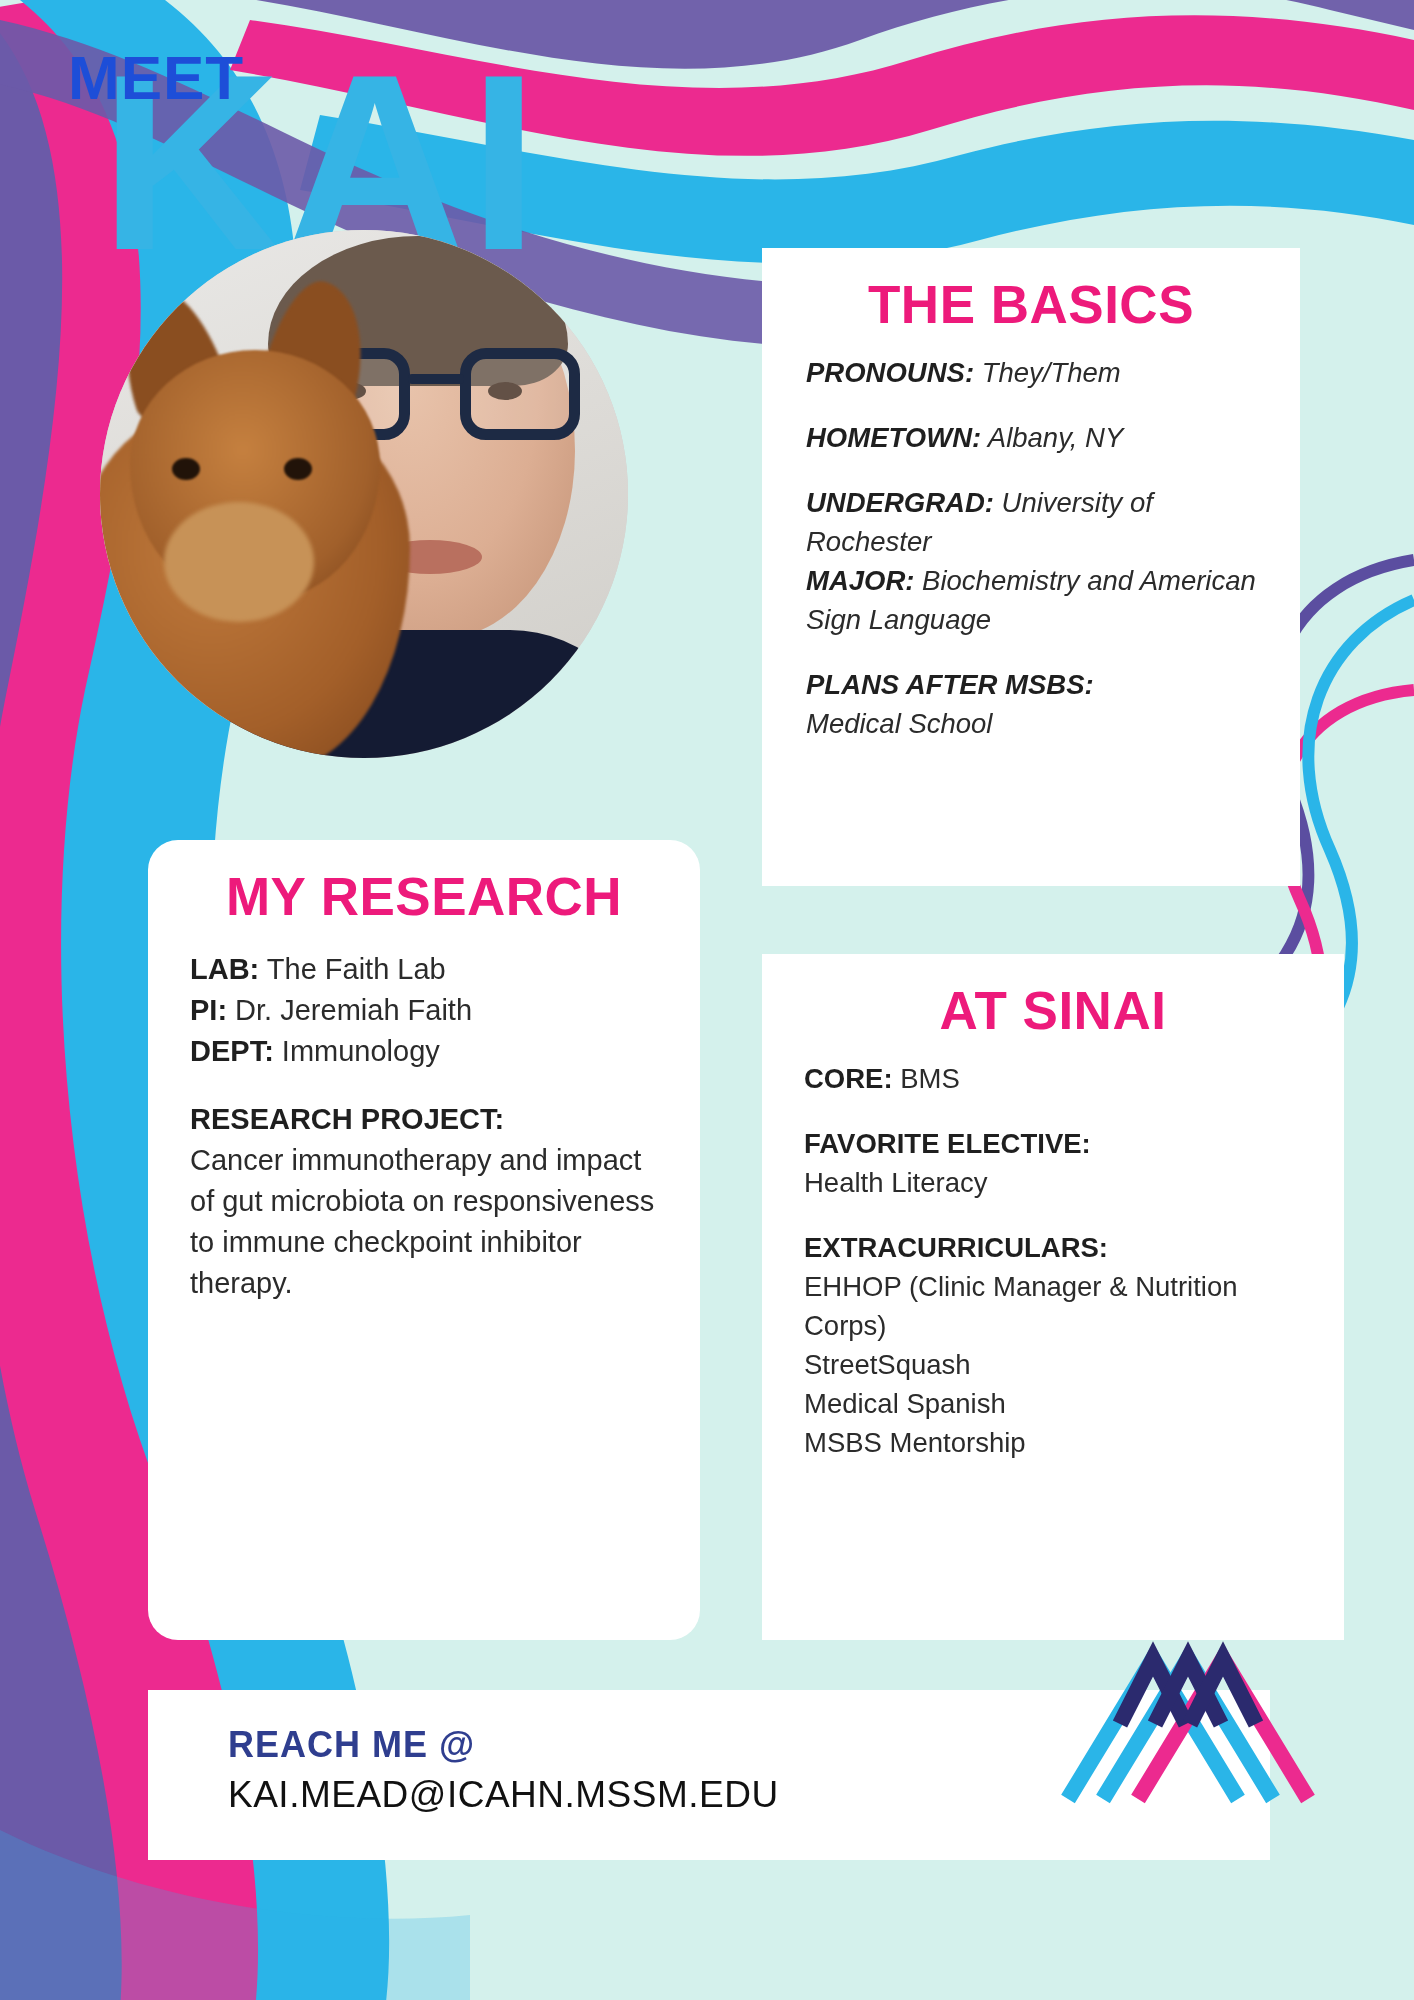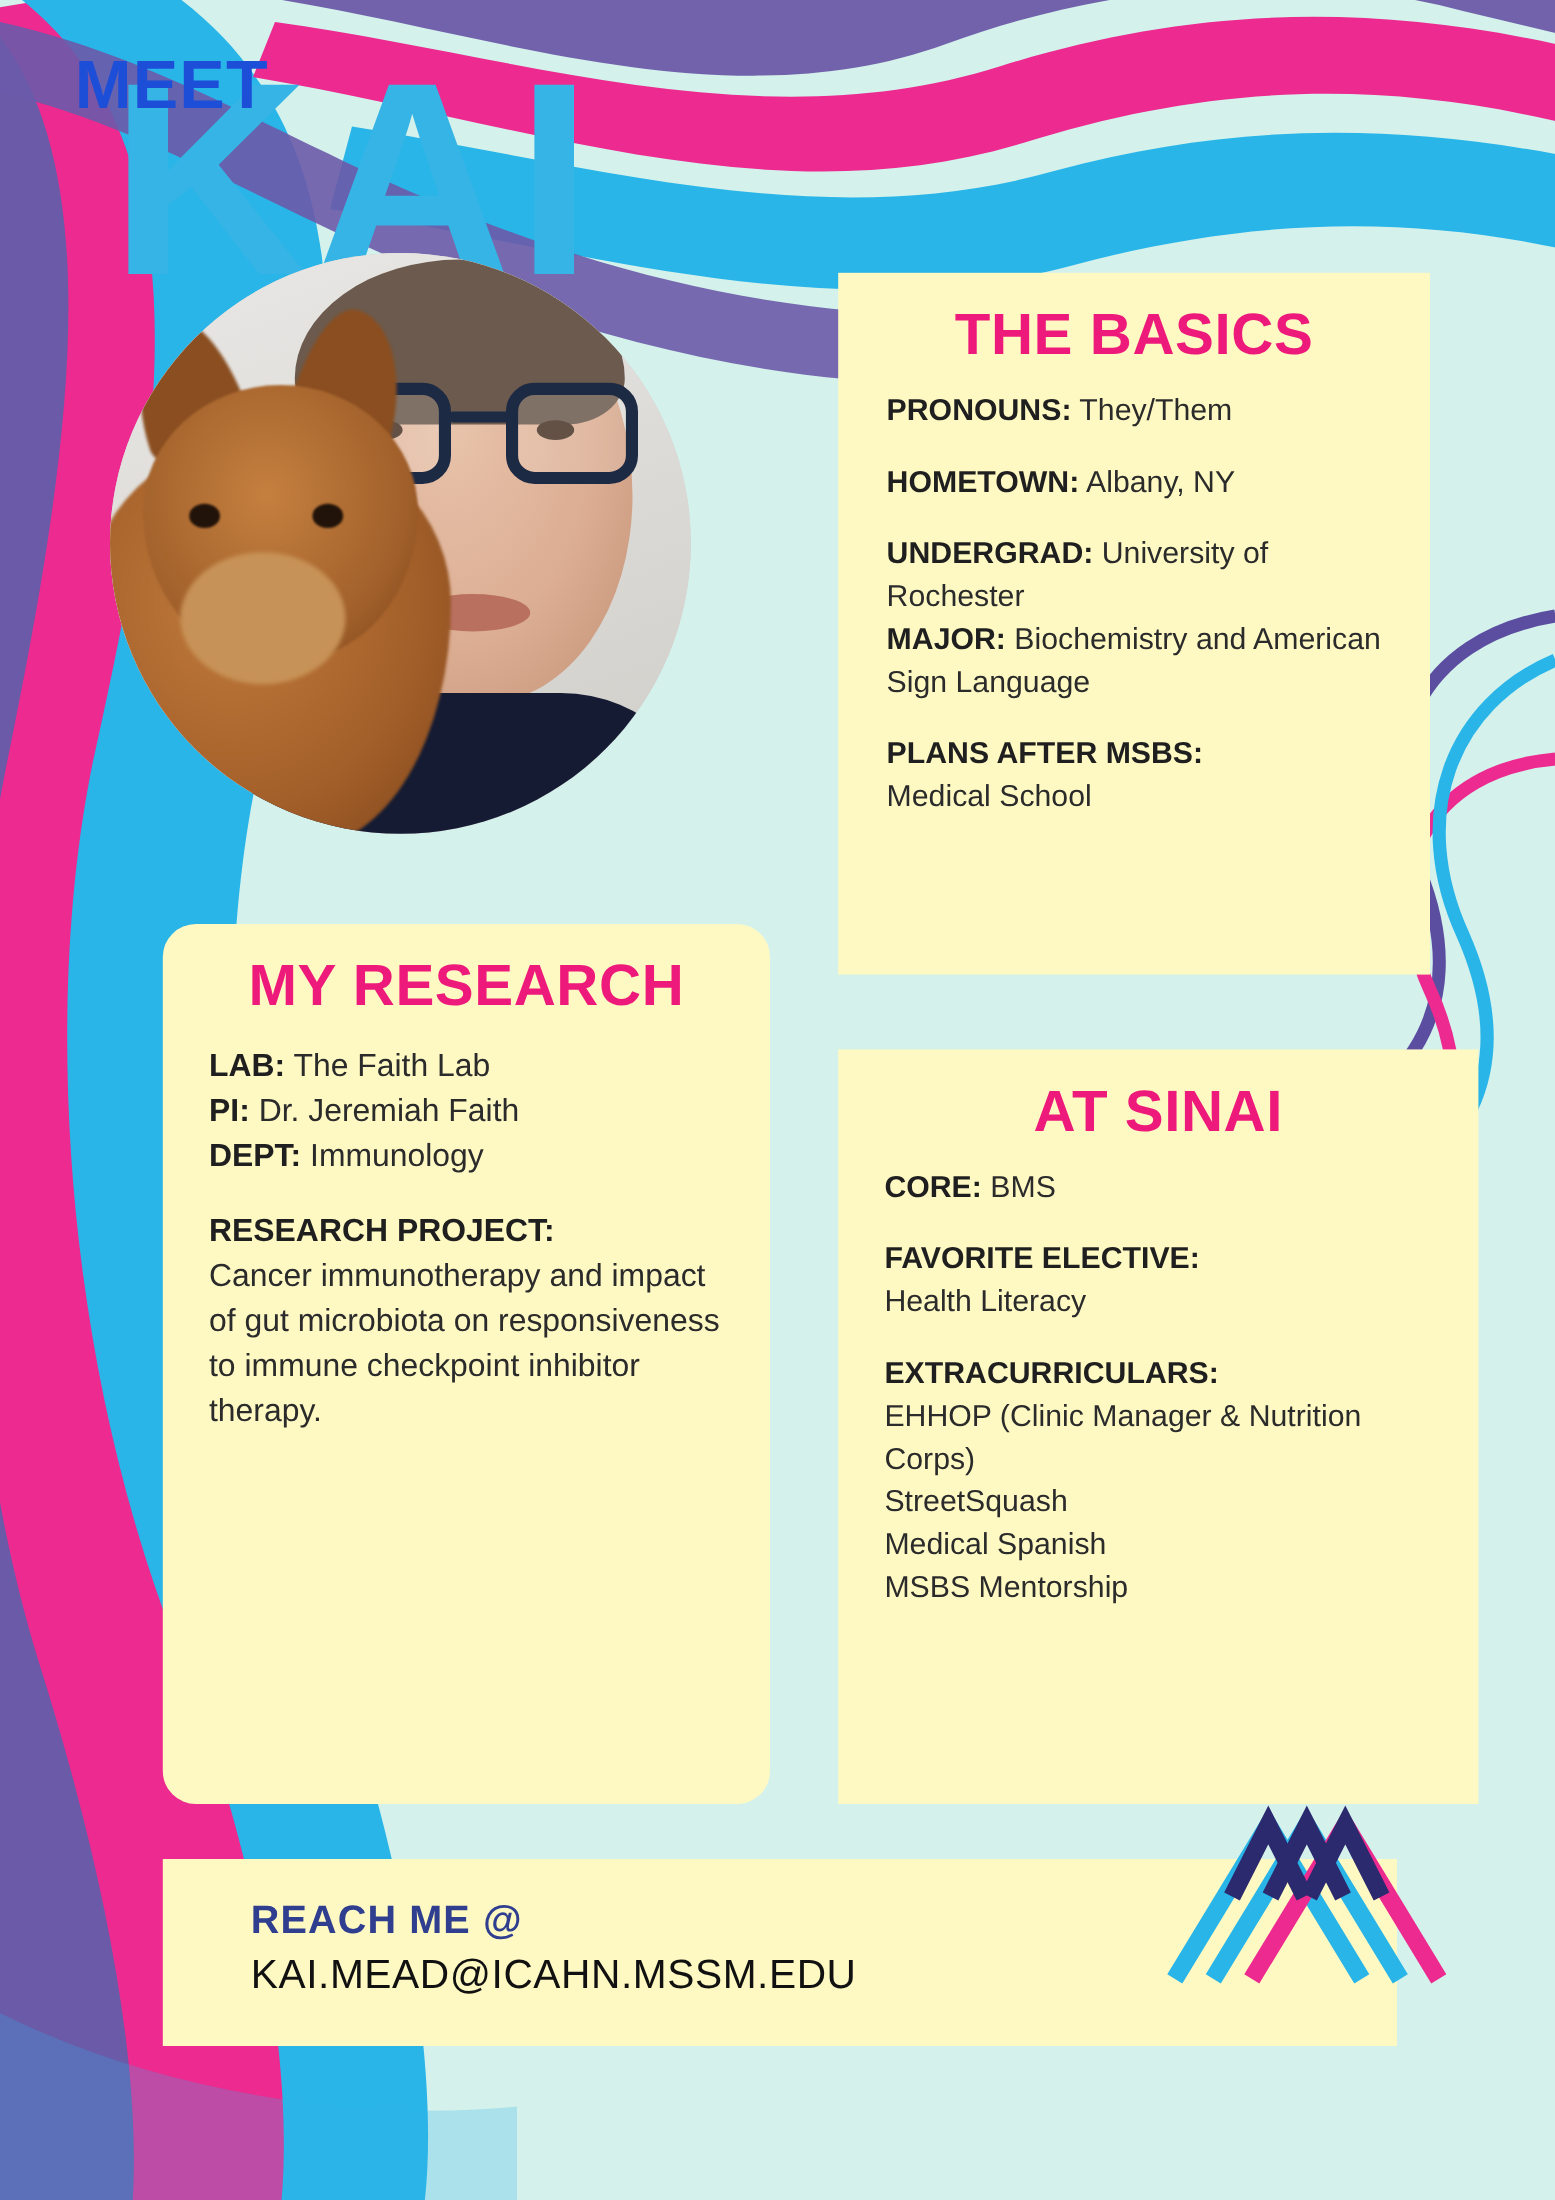--- a/index.html
+++ b/index.html
@@ -198,21 +198,21 @@
     background: #211309;
     border-radius: 50%;
     filter: blur(1px);
   }
   .photo .dog-eye.l { left: 72px; }
   .photo .dog-eye.r { left: 184px; }
 
   
   .card {
     position: absolute;
-    background: #fef9c3;
+    background: #ffffff;
     z-index: 8;
   }
   .card-basics {
     left: 762px;
     top: 248px;
     width: 538px;
     height: 638px;
   }
   .card-research {
     left: 148px;
@@ -254,21 +254,21 @@
     font-size: 53px;
     text-align: center;
     margin: 26px 0 18px 0;
   }
 
   .card-body {
     color: #2b2b2b;
     font-size: 27.5px;
     line-height: 1.42;
   }
-  .basics-body { padding: 0 34px 0 44px; }
+  .basics-body { padding: 0 34px 0 44px; font-style: italic; }
   .research-body { padding: 0 36px 0 42px; font-size: 29px; }
   .sinai-body { padding: 0 36px 0 42px; }
 
   .row { margin-bottom: 26px; }
   .row.tight { margin-bottom: 0; }
   b.k {
     font-weight: 700;
     color: #1f1f1f;
   }
   .block-label {

